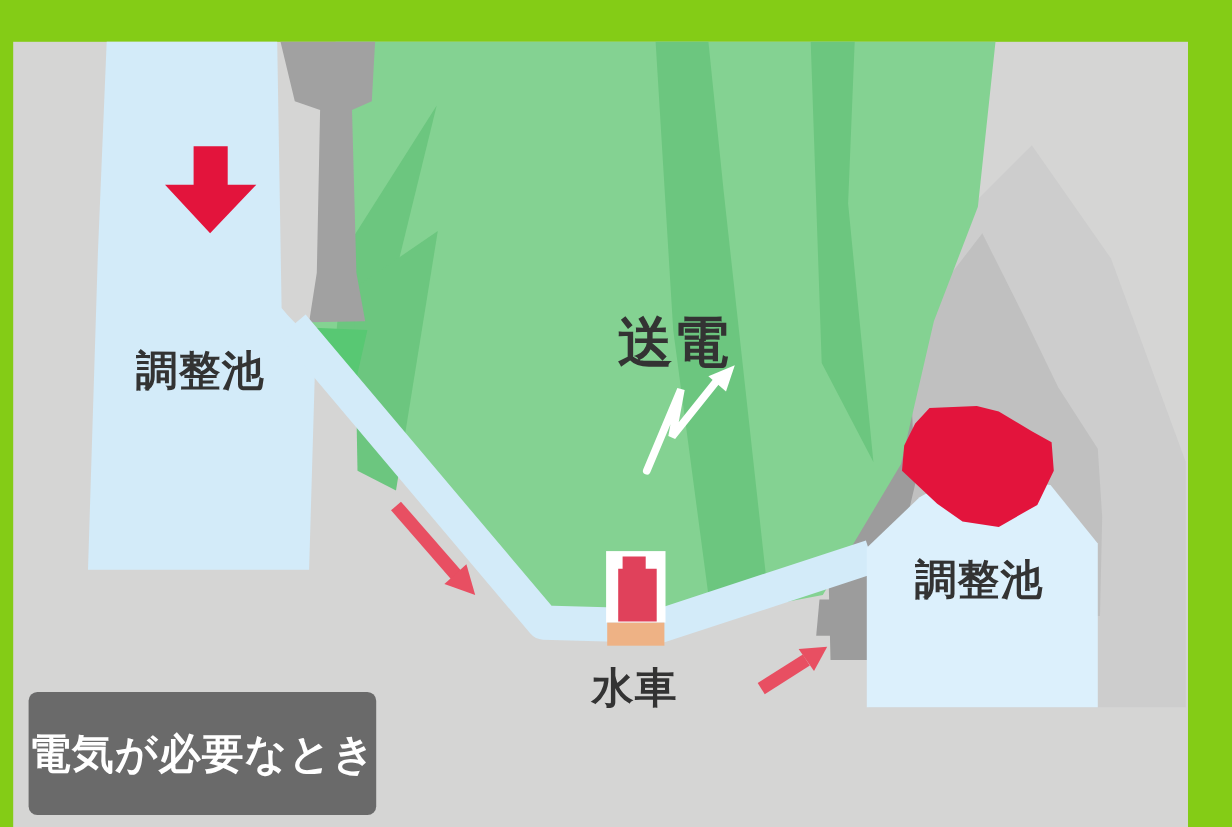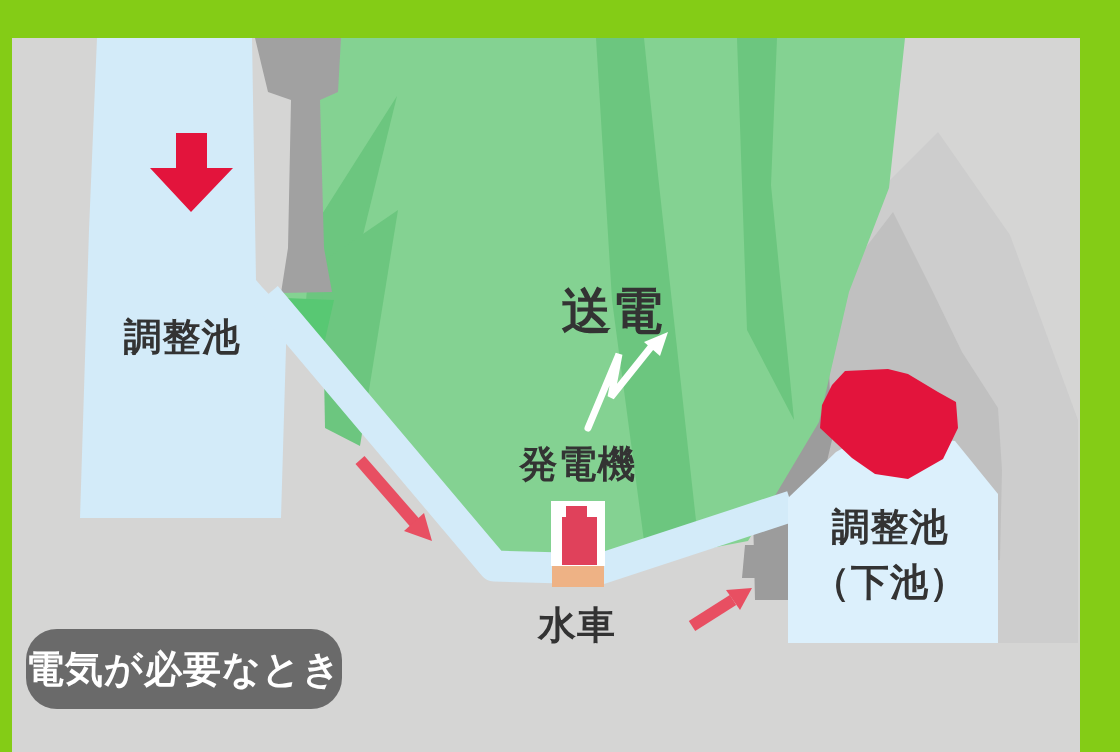--- a/index.html
+++ b/index.html
@@ -14,23 +14,23 @@
     font-weight:600;text-align:center;pointer-events:none;
     letter-spacing:1px;white-space:nowrap;
   }
   .lbl .ln{display:block;}
   .lbl-upper{left:62px;top:312px;width:240px;font-size:38px;line-height:50px;}
   .lbl-lower{left:775px;top:500px;width:230px;font-size:38px;line-height:55px;}
   .lbl-soden{left:520px;top:290px;width:185px;font-size:50px;line-height:42px;}
   .lbl-gen{left:488px;top:443px;width:180px;font-size:38px;line-height:42px;}
   .lbl-turbine{left:487px;top:604px;width:180px;font-size:38px;line-height:42px;}
   .caption{
-    position:absolute;left:26px;top:629px;width:316px;height:80px;
-    background:var(--caption_bg,#6a6a6a);border-radius:31px;
-    display:flex;align-items:center;justify-content:flex-start;
+    position:absolute;left:26px;top:629px;width:316px;height:112px;
+    background:var(--caption_bg,#6a6a6a);border-radius:8px;
+    display:flex;align-items:center;justify-content:flex-end;
     color:var(--caption_text,#fff);font-size:38px;font-weight:600;
     letter-spacing:1px;white-space:nowrap;
   }
 </style>
 </head>
 <body>
 
 <div id="stage">
 
   <svg width="1120" height="752" viewBox="0 0 1120 752">
@@ -80,26 +80,24 @@
       <polygon points="668,332 660,356 644,342" fill="var(--white)"></polygon>
     </g>
   </svg>
 
   <div class="lbl lbl-upper">
     <span class="ln">調整池</span>
   </div>
 
   <div class="lbl lbl-lower">
     <span class="ln">調整池</span>
-    <span class="ln">（下池）</span>
   </div>
 
   <div class="lbl lbl-soden">送電</div>
 
-  <div class="lbl lbl-gen">発電機</div>
 
   <div class="lbl lbl-turbine">水車</div>
 
   <div class="caption">
     <span>電気が必要なとき</span>
   </div>
 
 </div>
 
 </body></html>

